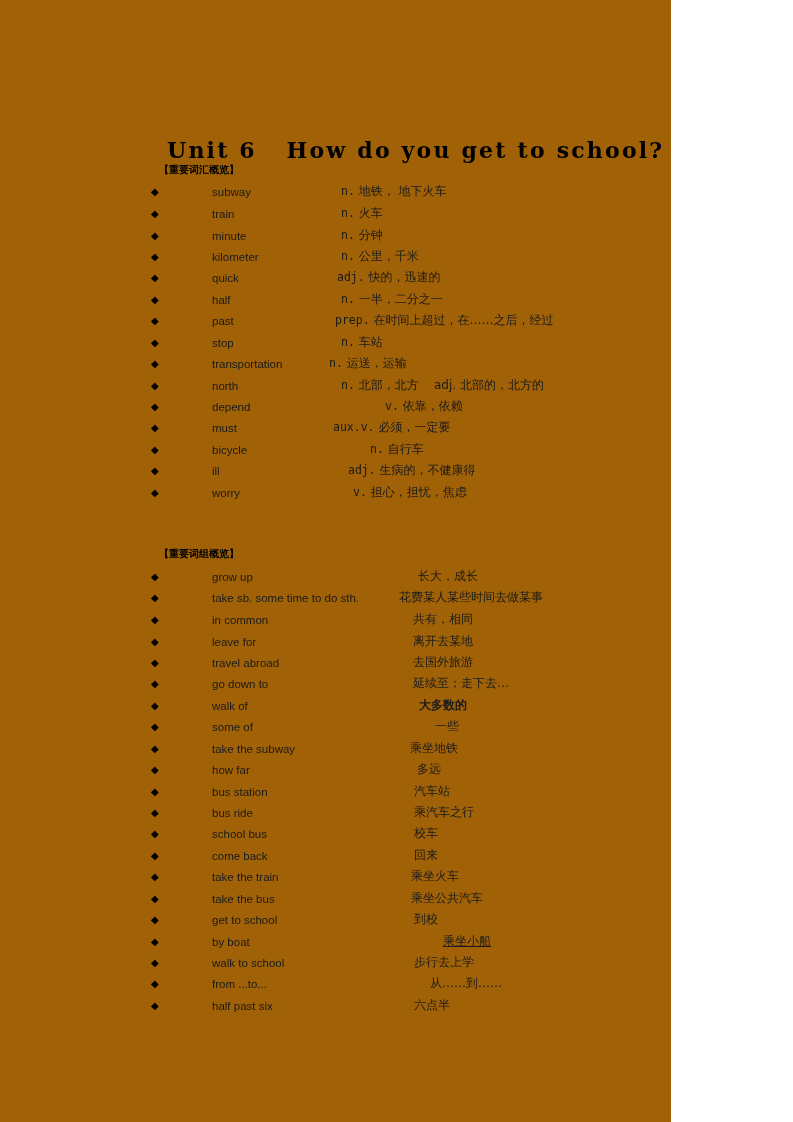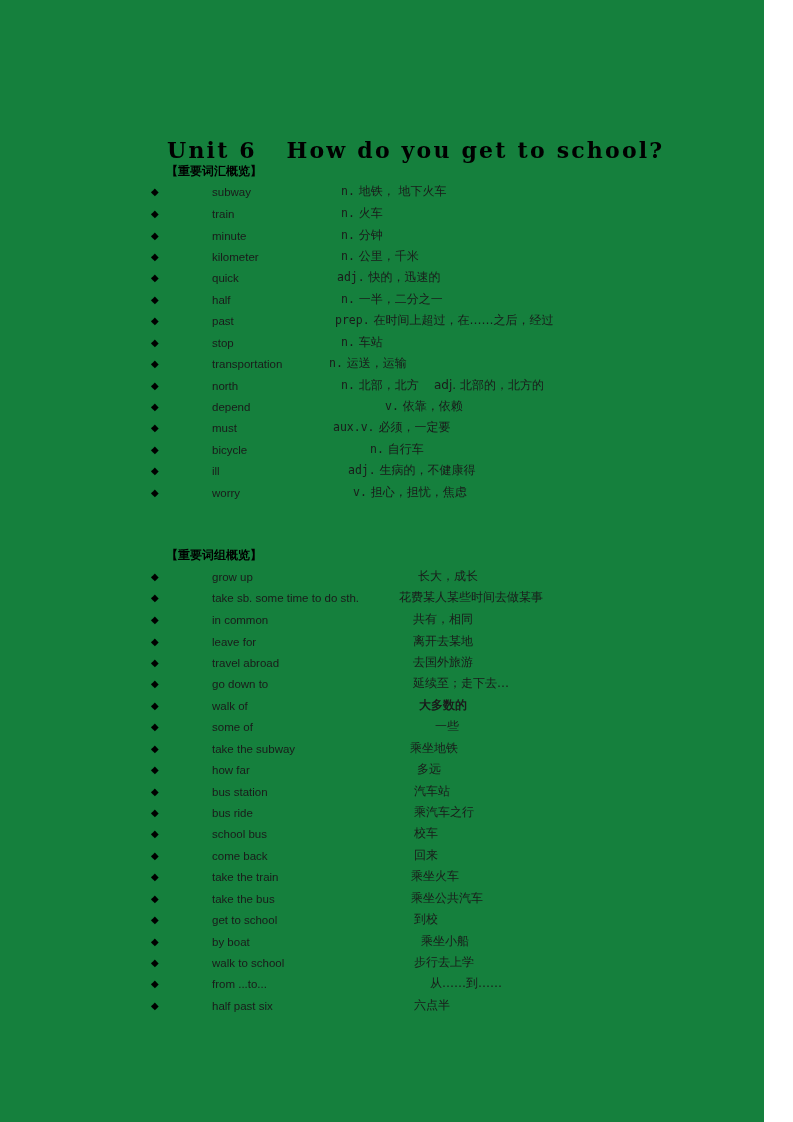--- a/index.html
+++ b/index.html
@@ -13,44 +13,44 @@
     position: relative;
     font-family: "DejaVu Sans Mono", monospace;
     color: #000000;
     overflow: hidden;
   }
 
   .page {
     position: absolute;
     left: 0;
     top: 0;
-    width: 764px;
+    width: 671px;
     height: 1122px;
-    background: #15803d;
+    background: #a16207;
   }
 
   
   .doc-title {
     position: absolute;
     left: 167px;
     top: 124px;
     font-family: "DejaVu Serif", serif;
     font-size: 22px;
     font-weight: bold;
     letter-spacing: 2.2px;
     white-space: pre;
     line-height: 1;
   }
 
   
   .section-heading {
     position: absolute;
-    left: 166px;
+    left: 159px;
     font-family: "DejaVu Sans", sans-serif;
-    font-size: 12px;
+    font-size: 10px;
     font-weight: bold;
     letter-spacing: 0px;
     white-space: pre;
     line-height: 1;
   }
   #vocab-heading { top: 165px; }
   #phrase-heading { top: 549px; }
 
   
   .entry-row {
@@ -263,21 +263,21 @@
         <span class="definition" style="left: 411px;"><span>乘坐公共汽车</span></span>
       </div>
       <div class="entry-row" style="top: 913px;">
         <span class="bullet">◆</span>
         <span class="term">get to school</span>
         <span class="definition" style="left: 414px;"><span>到校</span></span>
       </div>
       <div class="entry-row" style="top: 935px;">
         <span class="bullet">◆</span>
         <span class="term">by boat</span>
-        <span class="definition" style="left: 421px;"><span>乘坐小船</span></span>
+        <span class="definition" style="left: 443px; text-decoration: underline;"><span>乘坐小船</span></span>
       </div>
       <div class="entry-row" style="top: 956px;">
         <span class="bullet">◆</span>
         <span class="term">walk to school</span>
         <span class="definition" style="left: 414px;"><span>步行去上学</span></span>
       </div>
       <div class="entry-row" style="top: 977px;">
         <span class="bullet">◆</span>
         <span class="term">from ...to...</span>
         <span class="definition" style="left: 430px;"><span>从……到……</span></span>

